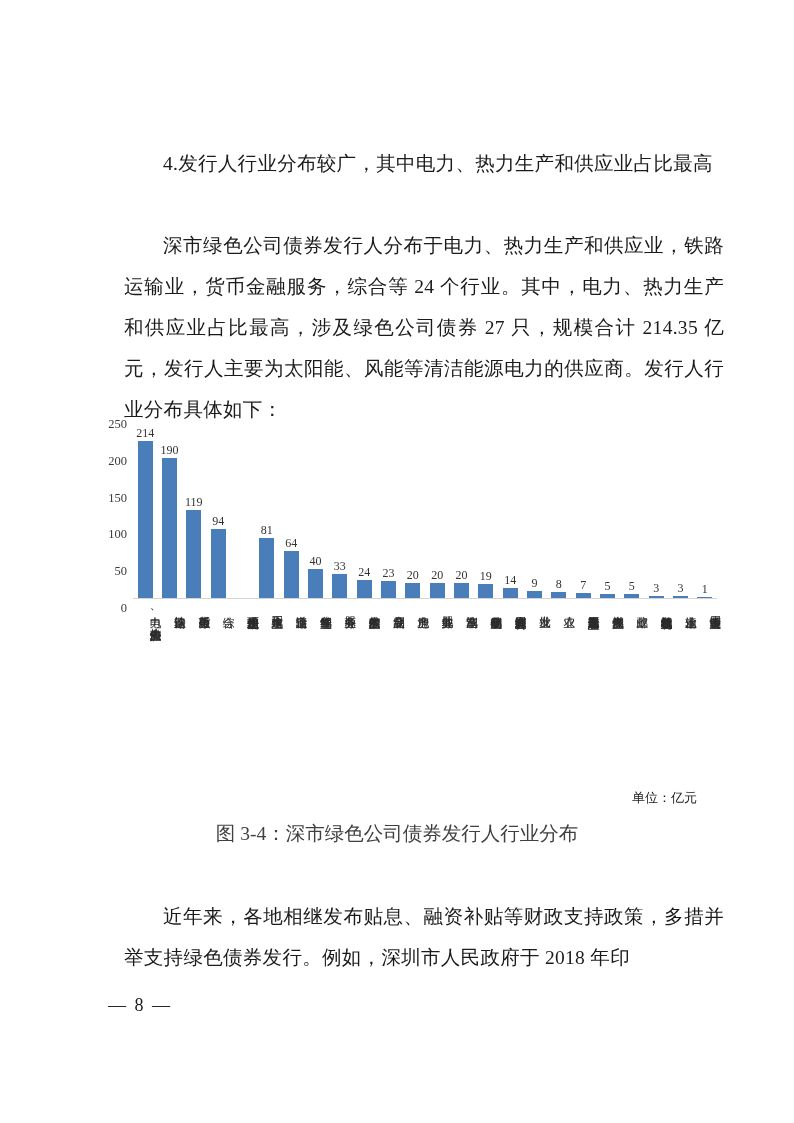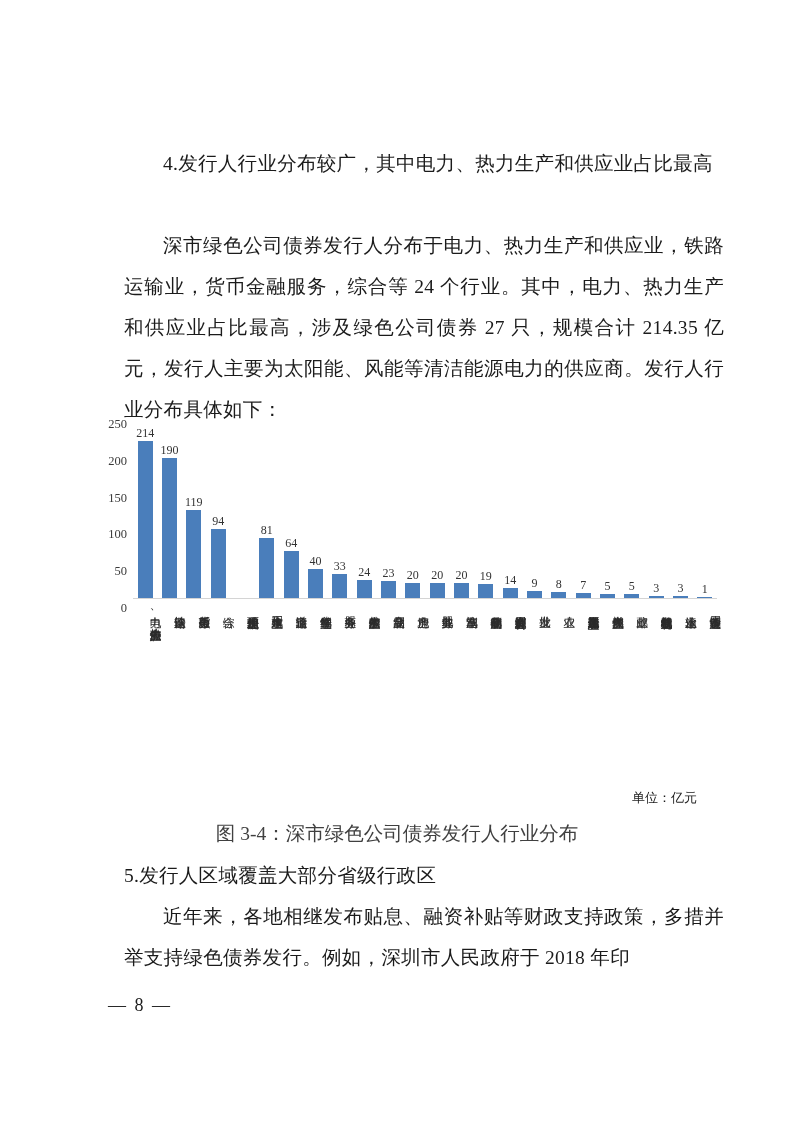--- a/index.html
+++ b/index.html
@@ -321,23 +321,20 @@
         <div class="cat" style="left: 516.667px;">电气机械和器材制造业</div>
         <div class="cat" style="left: 541px;">水上运输业</div>
         <div class="cat" style="left: 565.333px;">通用设备制造业</div>
       </div>
   </div>
 
   <div class="unit-note">单位：亿元</div>
 
   <div class="caption">图 3-4：深市绿色公司债券发行人行业分布</div>
 
-  <div class="textblock" style="top:855px;">
-    <p class="para">5.发行人区域覆盖大部分省级行政区</p>
-  </div>
 
   <div class="textblock" style="top:896px;">
     <p class="para indent">近年来，各地相继发布贴息、融资补贴等财政支持政策，多措并举支持绿色债券发行。例如，深圳市人民政府于 2018 年印</p>
   </div>
 
   <div class="page-number">— 8 —</div>
 
 </div>
 
 </body></html>

